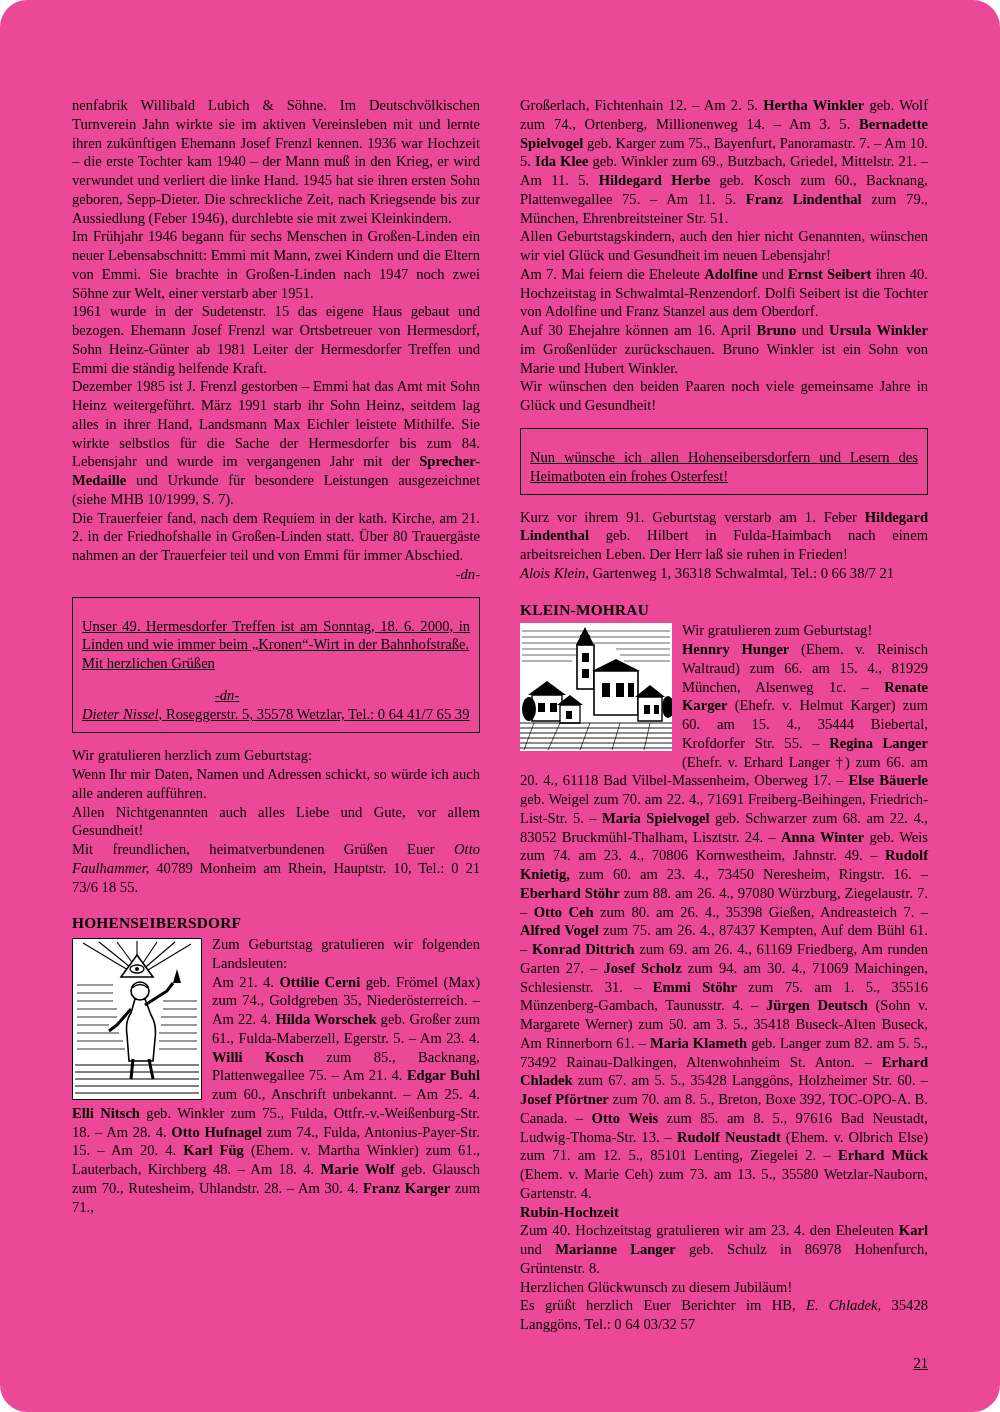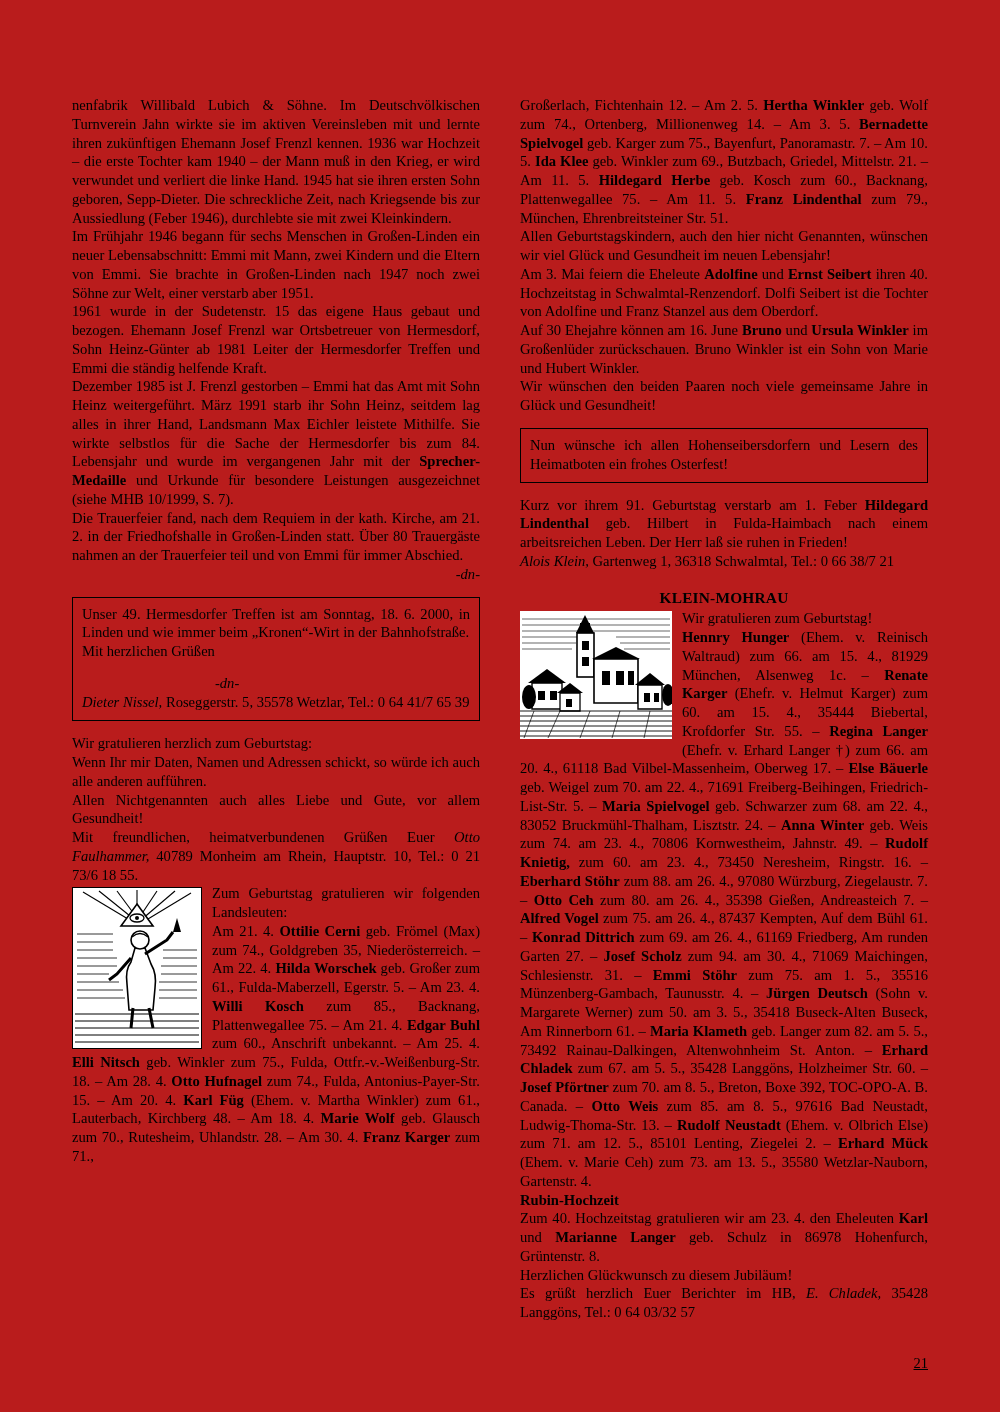--- a/index.html
+++ b/index.html
@@ -13,21 +13,22 @@
     font-family: "Liberation Serif", serif;
     color: #000000;
     position: relative;
     overflow: hidden;
   }
   .page {
     position: absolute;
     left: 0; top: 0;
     width: 1000px;
     height: 1412px;
-    background: #b91c1c;
+    background: #ec4899;
+    border-radius: 27px;
   }
   .columns {
     position: absolute;
     left: 72px;
     top: 96px;
     width: 856px;
     height: 1250px;
   }
   .col {
     position: absolute;
@@ -49,32 +50,33 @@
   i, .i { font-style: italic; margin-top: 32px; }
 
   .sig-right {
     display: block;
     text-align: right;
     font-style: italic;
   }
 
   .box {
     border: 1px solid #000;
-    padding: 7px 9px 8px 9px;
+    padding: 19px 9px 8px 9px;
     margin: 13px 0 13px 0;
     font-size: 14.6px;
     line-height: 1.3;
     text-align: justify;
+    text-decoration: underline;
   }
   .box .row-between {
     display: flex;
   }
 
   h2.section {
-    text-align: center;
+    text-align: left;
     font-size: 15.4px;
     font-weight: bold;
     margin: 17px 0 2px 0;
     letter-spacing: 0.2px;
   }
 
   .page-number {
     position: absolute;
     right: 72px;
     bottom: 40px;
@@ -139,20 +141,21 @@
         </div>
       </div>
 
       <p class="para">Wir gratulieren herzlich zum Geburtstag:</p>
       <p class="para">Wenn Ihr mir Daten, Namen und Adressen schickt, so würde ich auch alle anderen aufführen.</p>
       <p class="para">Allen Nichtgenannten auch alles Liebe und Gute, vor allem Gesundheit!</p>
       <p class="para">
         <span>Mit freundlichen, heimatverbundenen Grüßen Euer </span><i>Otto Faulhammer,</i><span> 40789 Monheim am Rhein, Hauptstr. 10, Tel.: 0 21 73/6 18 55.</span>
       </p>
 
+      <h2 class="section">HOHENSEIBERSDORF</h2>
 
       <div class="clearfix">
         <svg class="illus-man" viewBox="0 0 128 160" preserveAspectRatio="none">
           <rect x="0" y="0" width="128" height="160" fill="#ffffff"></rect>
 
           <g stroke="#000" stroke-width="1.1">
             <line x1="10" y1="4" x2="60" y2="34"></line>
             <line x1="26" y1="3" x2="62" y2="32"></line>
             <line x1="44" y1="3" x2="64" y2="30"></line>
             <line x1="64" y1="2" x2="64" y2="30"></line>
@@ -217,25 +220,25 @@
 
     <div class="col col-right">
 
       <p class="para">
         <span>Großerlach, Fichtenhain 12. – Am 2. 5. </span><b>Hertha Winkler</b><span> geb. Wolf zum 74., Ortenberg, Millionenweg 14. – Am 3. 5. </span><b>Bernadette Spielvogel</b><span> geb. Karger zum 75., Bayenfurt, Panoramastr. 7. – Am 10. 5. </span><b>Ida Klee</b><span> geb. Winkler zum 69., Butzbach, Griedel, Mittelstr. 21. – Am 11. 5. </span><b>Hildegard Herbe</b><span> geb. Kosch zum 60., Backnang, Plattenwegallee 75. – Am 11. 5. </span><b>Franz Lindenthal</b><span> zum 79., München, Ehrenbreitsteiner Str. 51.</span>
       </p>
 
       <p class="para">Allen Geburtstagskindern, auch den hier nicht Genannten, wünschen wir viel Glück und Gesundheit im neuen Lebensjahr!</p>
 
       <p class="para">
-        <span>Am 3. Mai feiern die Eheleute </span><b>Adolfine</b><span> und </span><b>Ernst Seibert</b><span> ihren 40. Hochzeitstag in Schwalmtal-Renzendorf. Dolfi Seibert ist die Tochter von Adolfine und Franz Stanzel aus dem Oberdorf.</span>
-      </p>
-
-      <p class="para">
-        <span>Auf 30 Ehejahre können am 16. June </span><b>Bruno</b><span> und </span><b>Ursula Winkler</b><span> im Großenlüder zurückschauen. Bruno Winkler ist ein Sohn von Marie und Hubert Winkler.</span>
+        <span>Am 7. Mai feiern die Eheleute </span><b>Adolfine</b><span> und </span><b>Ernst Seibert</b><span> ihren 40. Hochzeitstag in Schwalmtal-Renzendorf. Dolfi Seibert ist die Tochter von Adolfine und Franz Stanzel aus dem Oberdorf.</span>
+      </p>
+
+      <p class="para">
+        <span>Auf 30 Ehejahre können am 16. April </span><b>Bruno</b><span> und </span><b>Ursula Winkler</b><span> im Großenlüder zurückschauen. Bruno Winkler ist ein Sohn von Marie und Hubert Winkler.</span>
       </p>
 
       <p class="para">Wir wünschen den beiden Paaren noch viele gemeinsame Jahre in Glück und Gesundheit!</p>
 
       <div class="box">
         <div>Nun wünsche ich allen Hohenseibersdorfern und Lesern des Heimatboten ein frohes Osterfest!</div>
       </div>
 
       <p class="para">
         <span>Kurz vor ihrem 91. Geburtstag verstarb am 1. Feber </span><b>Hildegard Lindenthal</b><span> geb. Hilbert in Fulda-Haimbach nach einem arbeitsreichen Leben. Der Herr laß sie ruhen in Frieden!</span>

